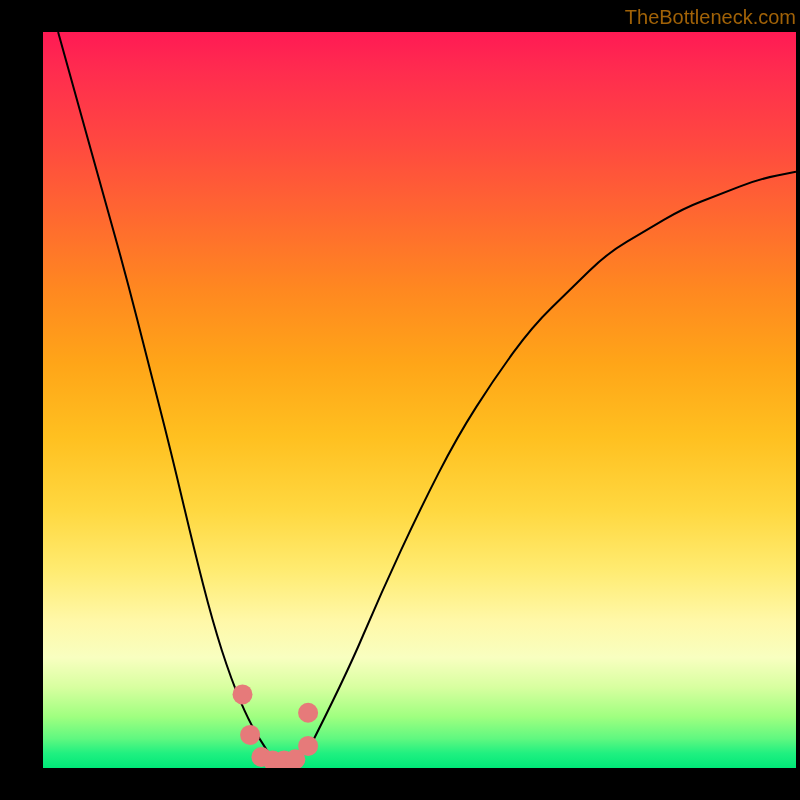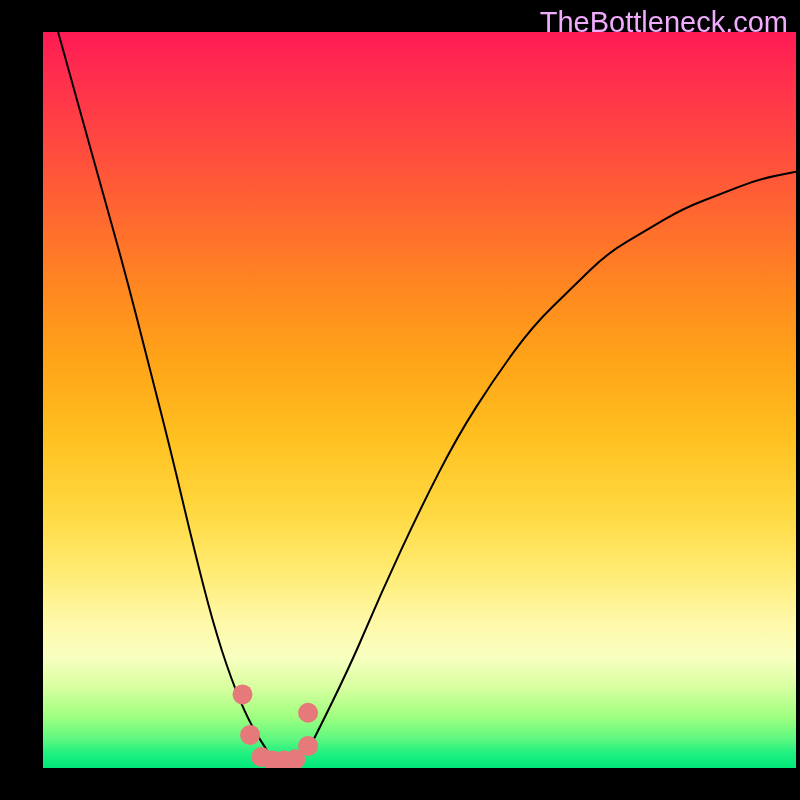--- a/index.html
+++ b/index.html
@@ -8,23 +8,23 @@
     width: 800px;
     height: 800px;
     background: #000000;
     position: relative;
     overflow: hidden;
     font-family: Arial, sans-serif;
   }
   .watermark {
     position: absolute;
     top: 6px;
-    right: 12px;
-    color: #f0abfc;
-    font-size: 29px;
+    right: 4px;
+    color: #a16207;
+    font-size: 20px;
     font-weight: 500;
     z-index: 10;
   }
   .plot-area {
     position: absolute;
     left: 43px;
     top: 32px;
     width: 753px;
     height: 736px;
     background: linear-gradient(to bottom,

